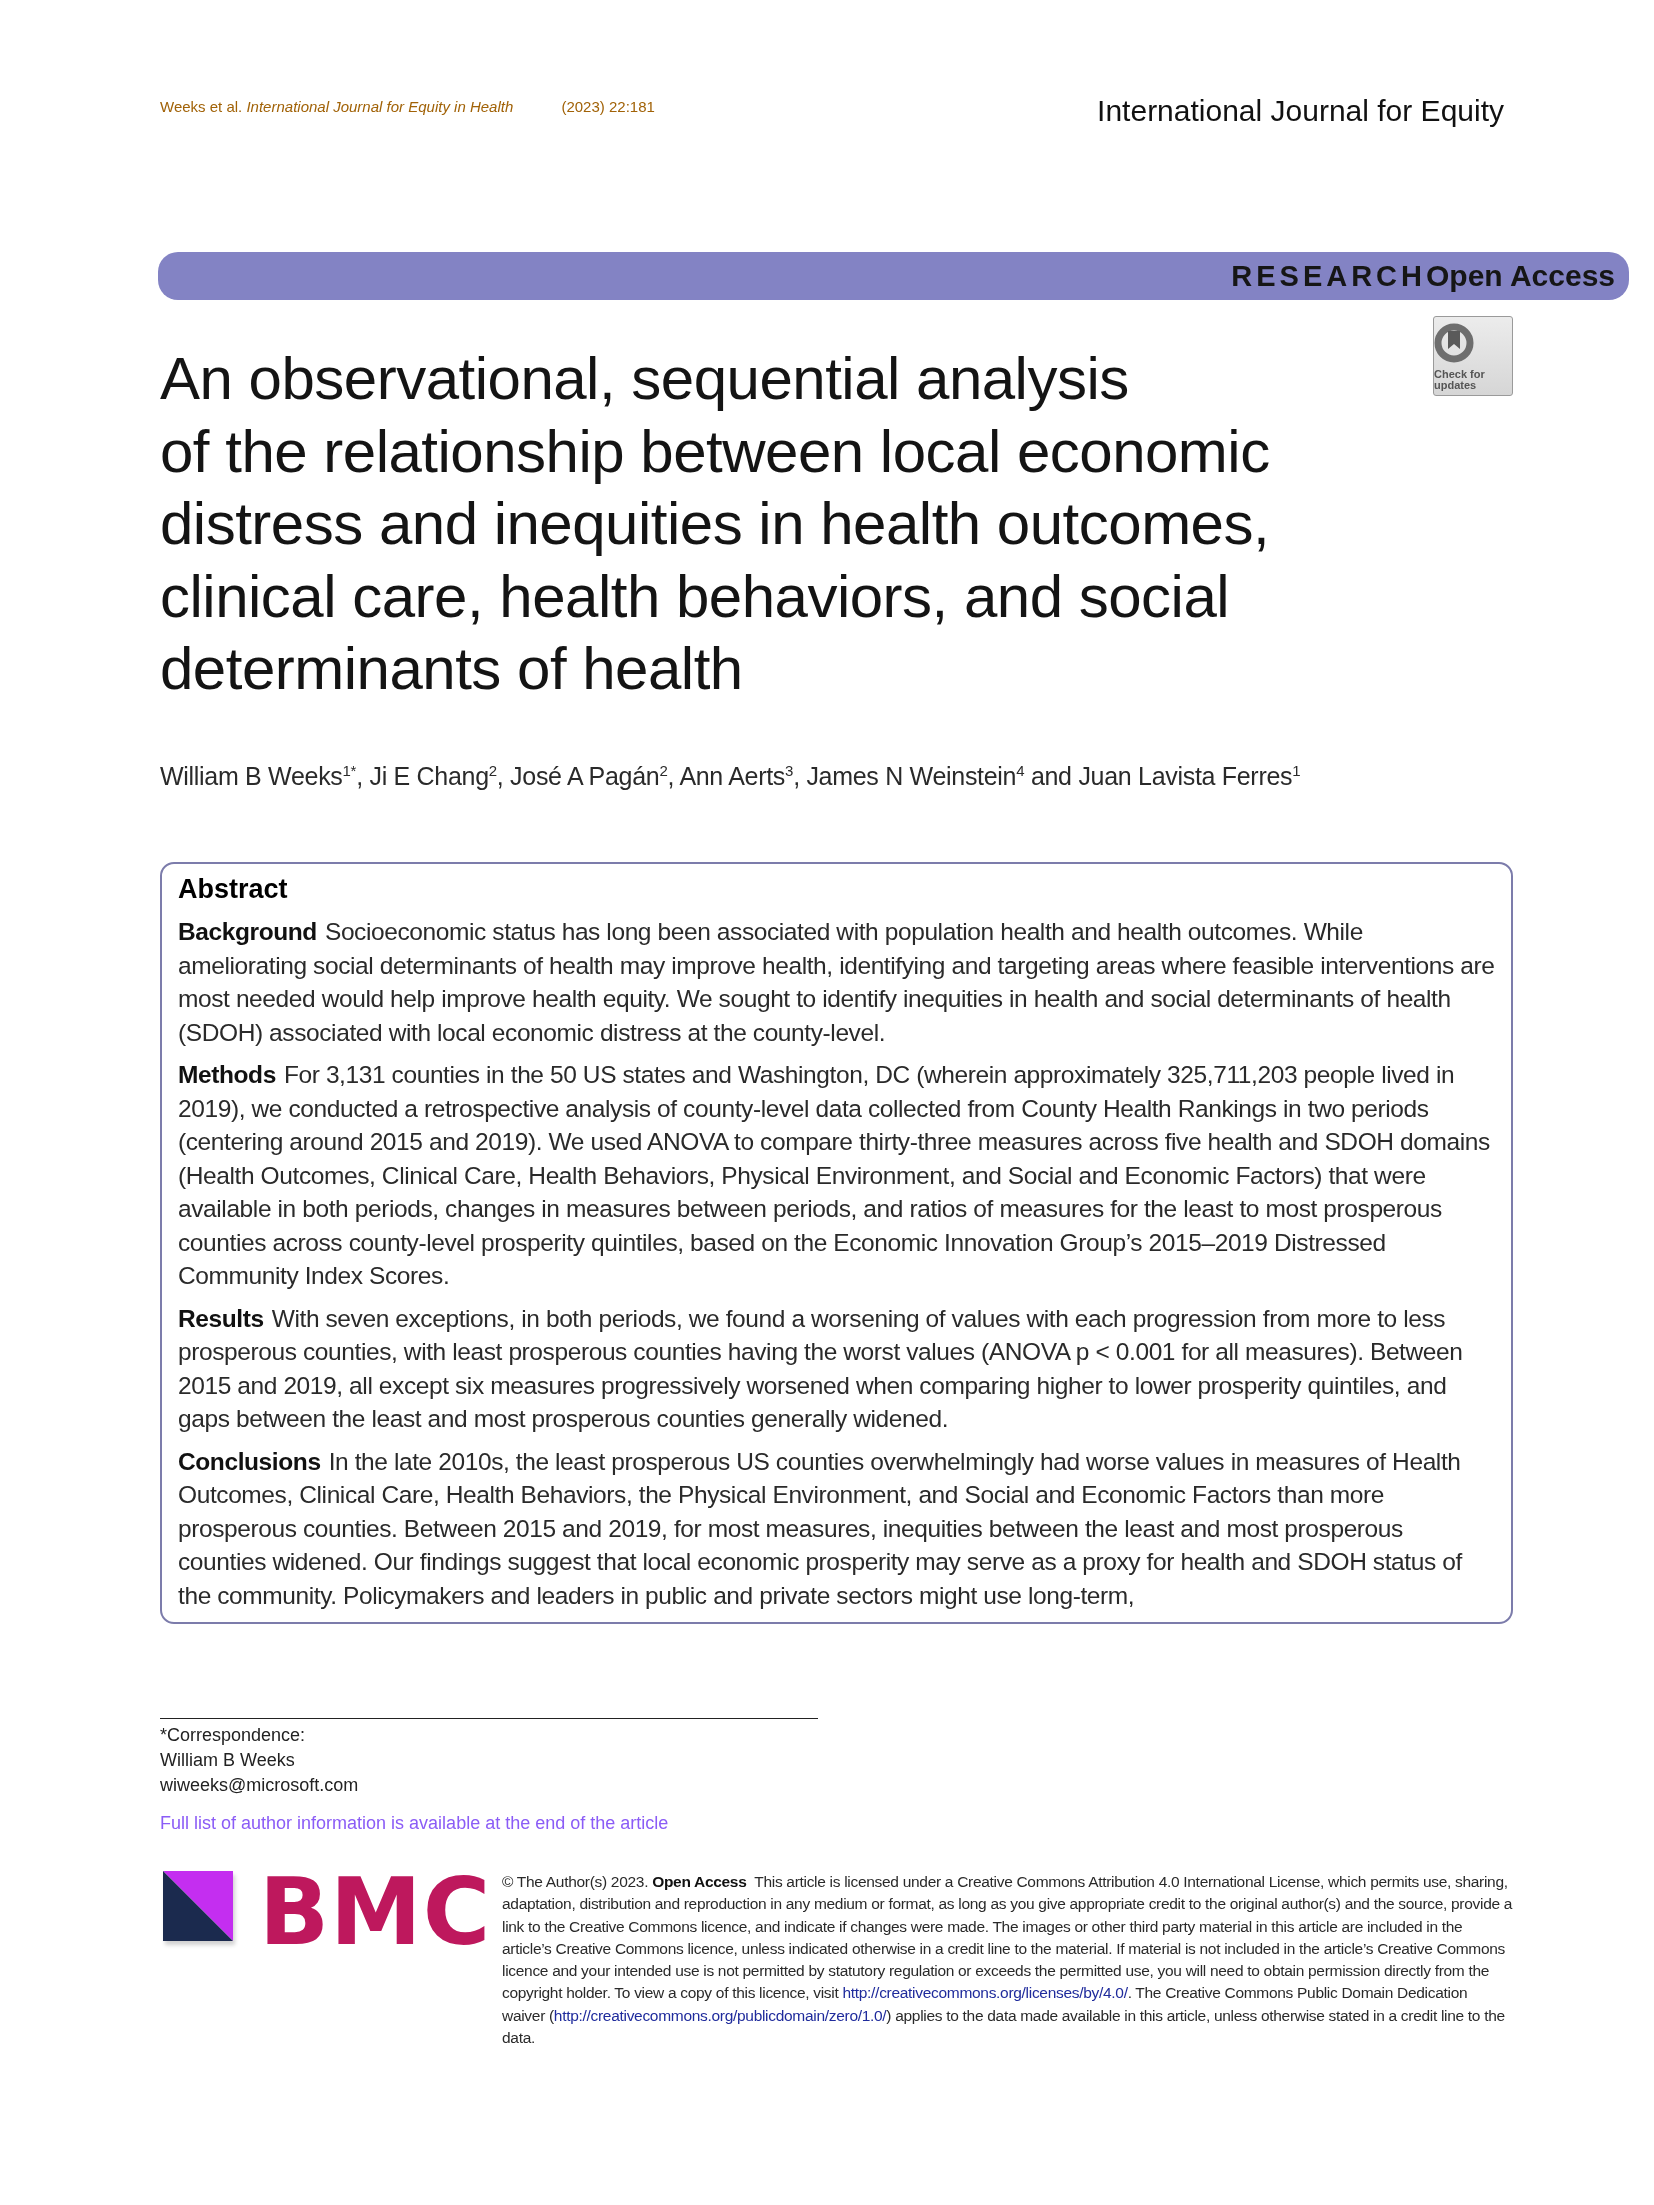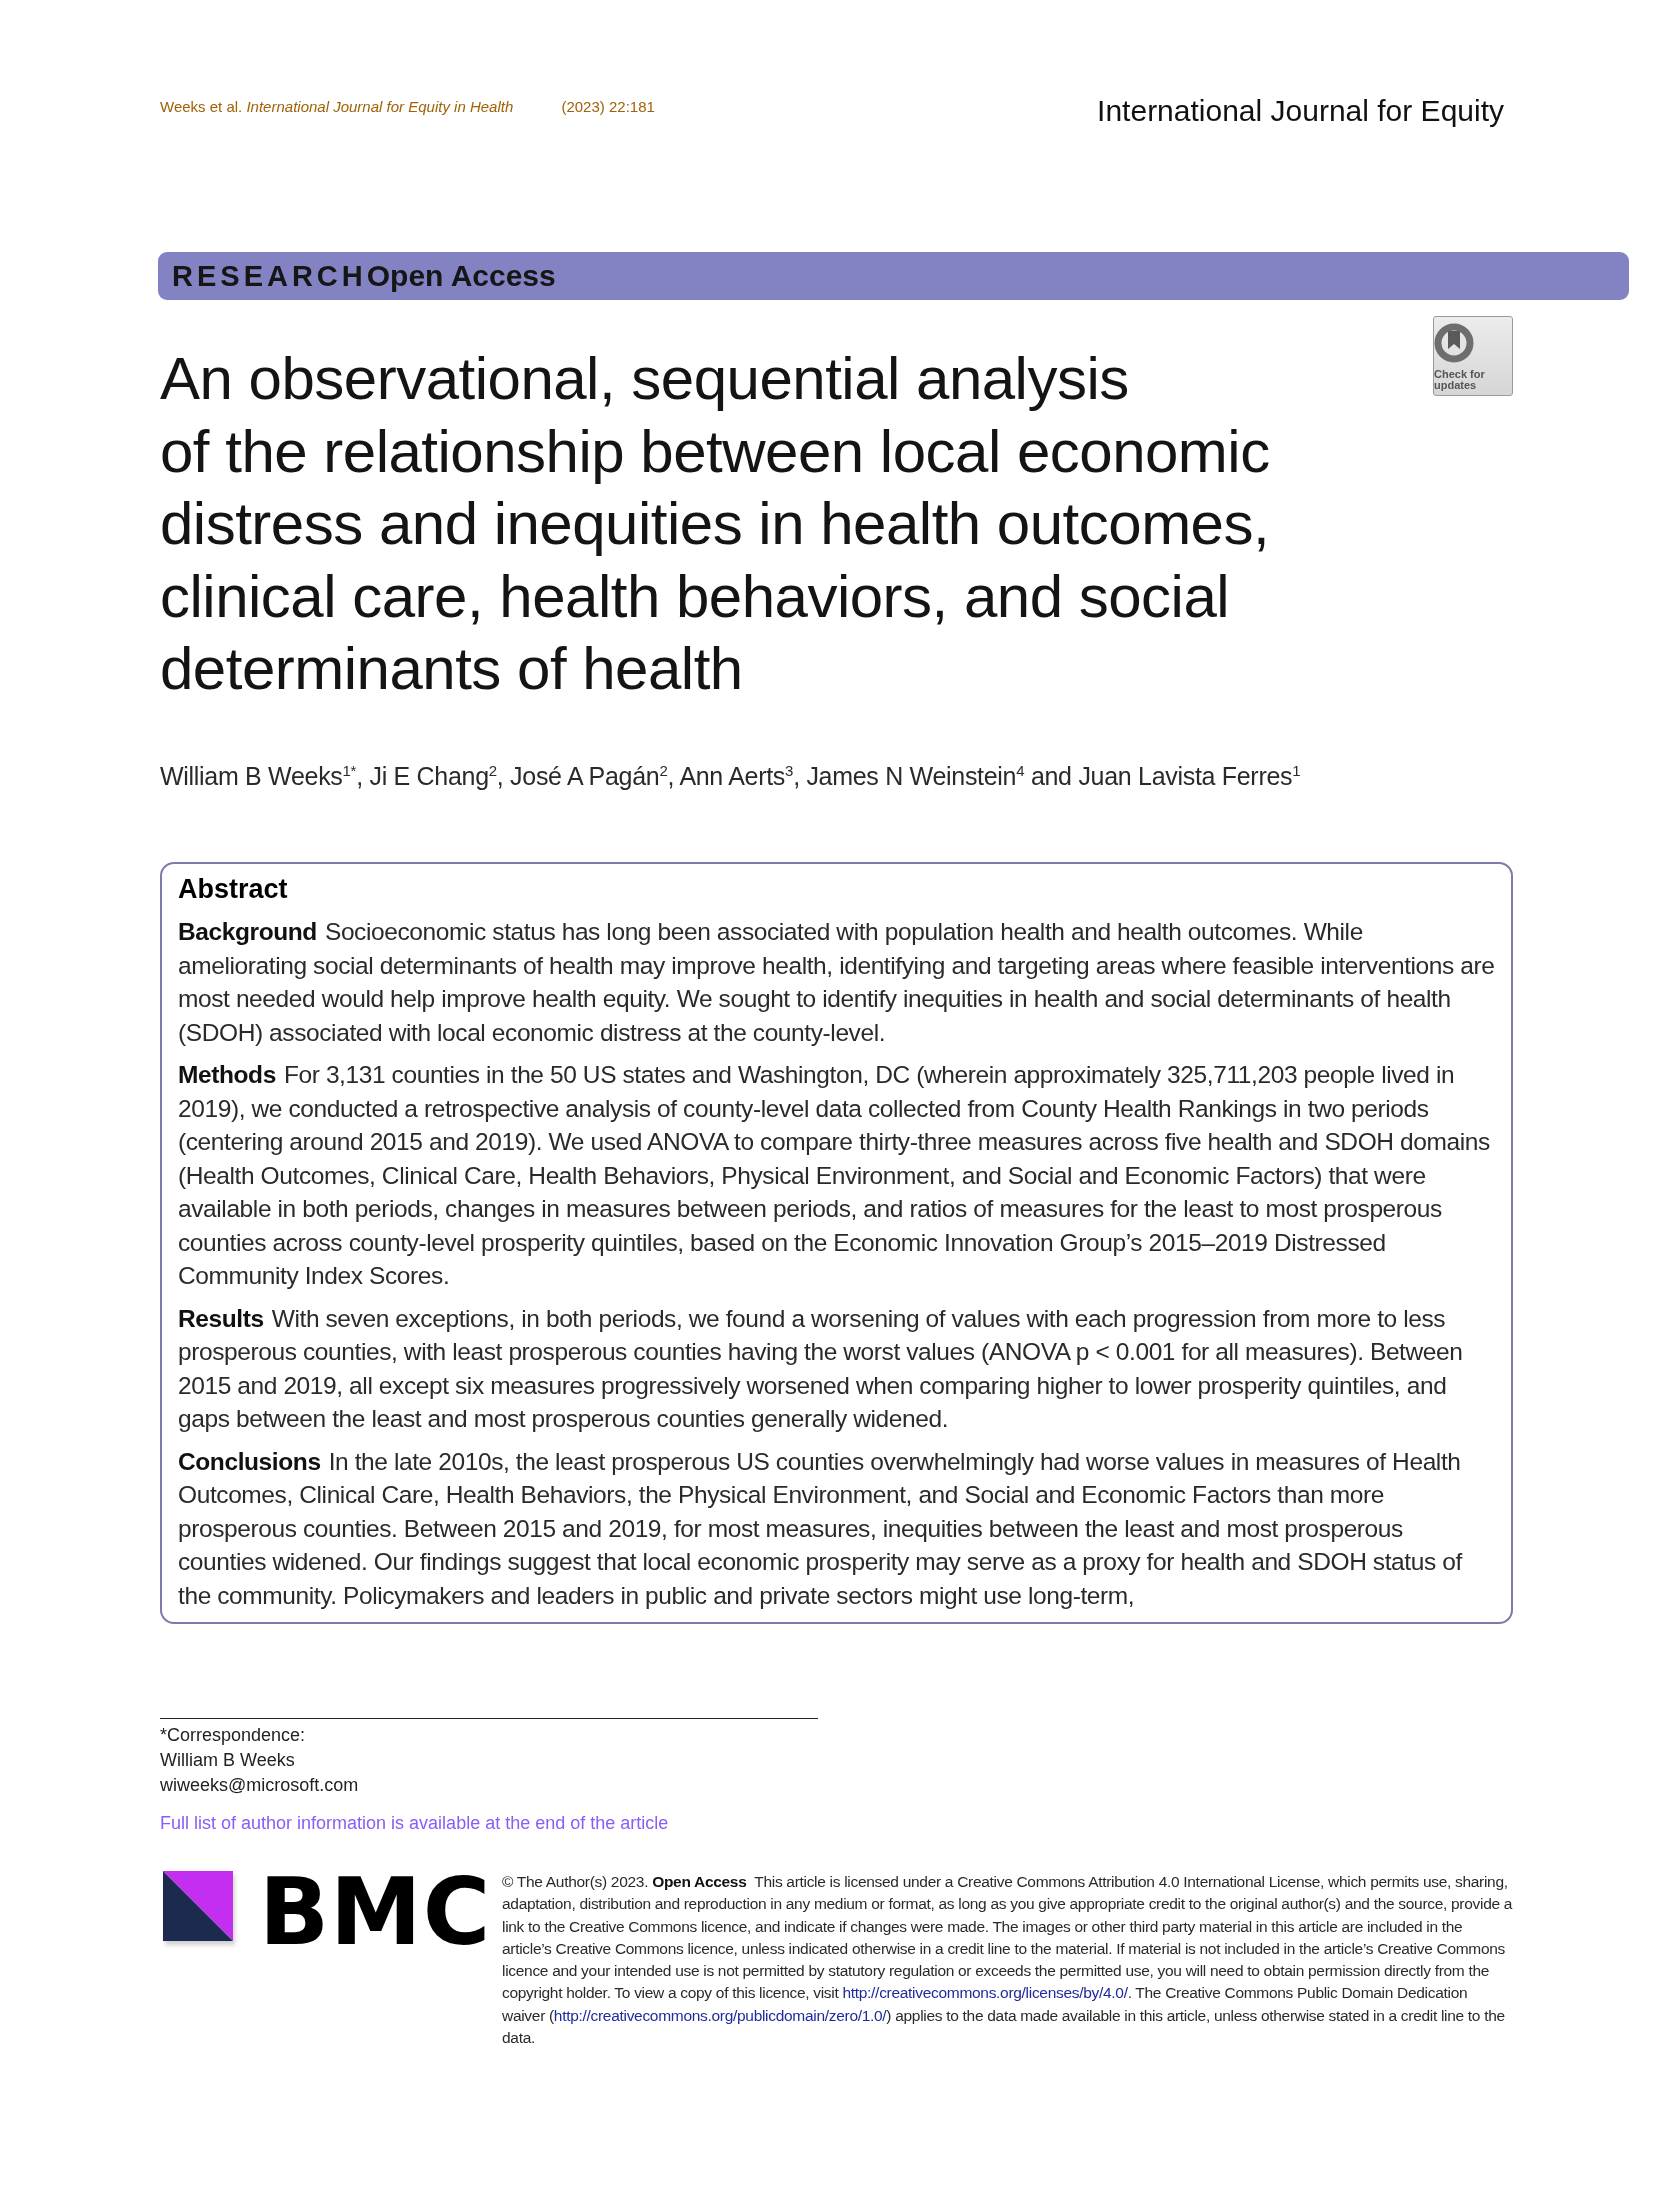--- a/index.html
+++ b/index.html
@@ -12,22 +12,22 @@
   
   .hdr-left { left: 160px; top: 94px; font-size: 15px; line-height: 26px; color: #a16207; }
   .hdr-left .cite { white-space: nowrap; }
   .hdr-left .journal-ital { font-style: italic; }
   .hdr-left .volume { margin-left: 44px; }
   .hdr-right { right: 150px; top: 90px; font-size: 30px; line-height: 41px; text-align: right; color: #111; }
 
   
   .banner {
     left: 158px; top: 252px; width: 1471px; height: 48px;
-    background: #8383c4; border-radius: 9px;
-    display: flex; align-items: center; justify-content: flex-start;
+    background: #8383c4; border-radius: 20px;
+    display: flex; align-items: center; justify-content: flex-end;
     padding: 0 14px 0 14px; box-sizing: border-box;
   }
   .banner .research { font-weight: bold; font-size: 29px; letter-spacing: 4px; color: #161616; }
   .banner .oa { font-weight: bold; font-size: 30px; color: #161616; }
 
   
   .cfu {
     left: 1433px; top: 316px; width: 80px; height: 80px;
     border: 1px solid #9a9a9a; background: linear-gradient(#ececec,#d6d6d6);
     border-radius: 3px; box-sizing: border-box; text-align: left;
@@ -59,21 +59,21 @@
   .abstract p .lbl { font-weight: bold; color: #111; margin-right: 8px; }
 
   
   .corr-rule { left: 160px; top: 1718px; width: 658px; height: 0; border-top: 1.5px solid #222; }
   .corr { left: 160px; top: 1723px; font-size: 18px; line-height: 25px; color: #222; }
   .fulllist { left: 160px; top: 1813px; font-size: 18px; color: #8b5cf6; }
 
   
   .bmc { left: 163px; top: 1871px; width: 300px; height: 90px; }
   .bmc .sq { position: absolute; left: 0; top: 0; width: 70px; height: 70px; box-shadow: 2px 4px 4px rgba(0,0,0,0.18); }
-  .bmc .word { position: absolute; left: 96px; top: -12px; font-size: 92px; font-weight: bold; color: #000000; letter-spacing: 1px; font-family: "DejaVu Sans", sans-serif; }
+  .bmc .word { position: absolute; left: 96px; top: -12px; font-size: 92px; font-weight: bold; color: #be185d; letter-spacing: 1px; font-family: "DejaVu Sans", sans-serif; }
 
   
   .license {
     left: 502px; top: 1871px; width: 1012px; font-size: 15.5px; line-height: 22.3px;
     color: #2a2a2a; letter-spacing: -0.3px;
   }
   .license .oa-b { font-weight: bold; color: #111; margin-right: 4px; }
   .license a { color: #1f2b9c; text-decoration: none; margin-top: 8px; }
 </style>
 </head>

